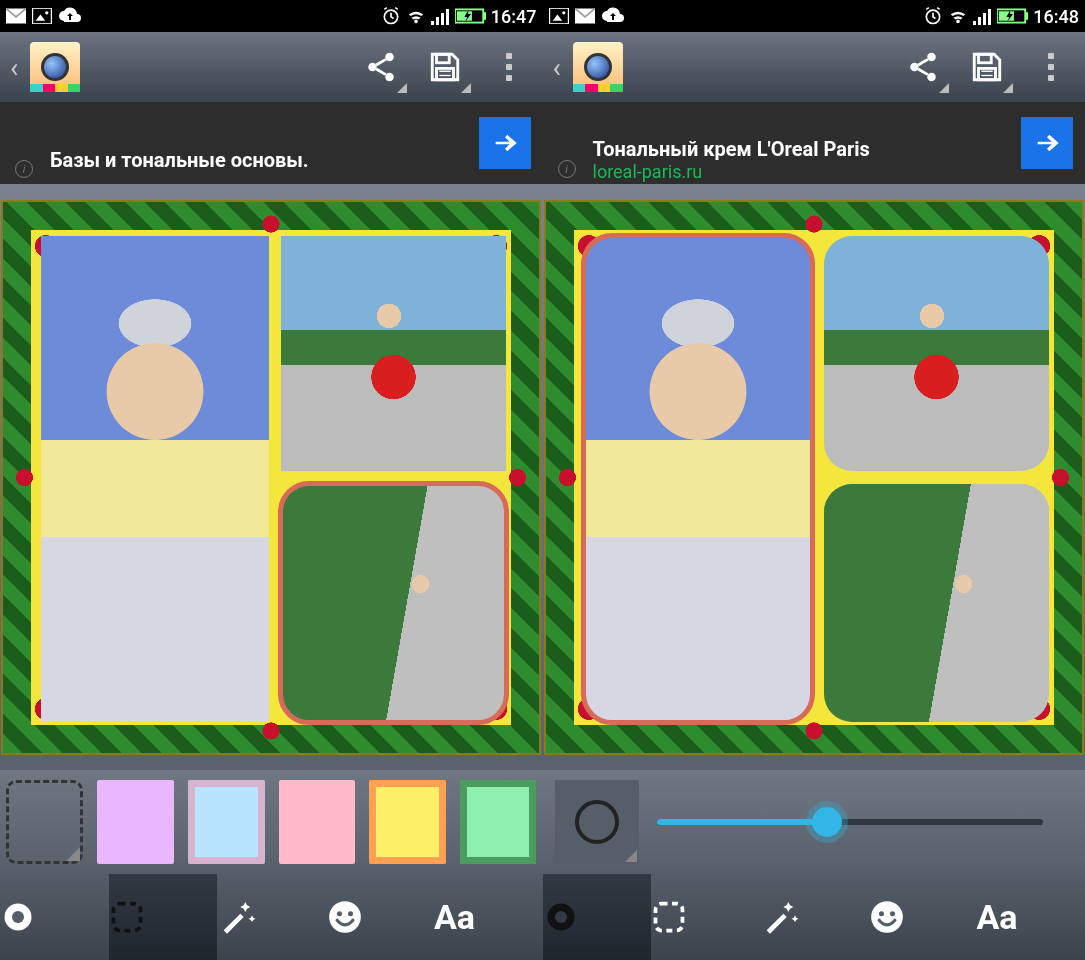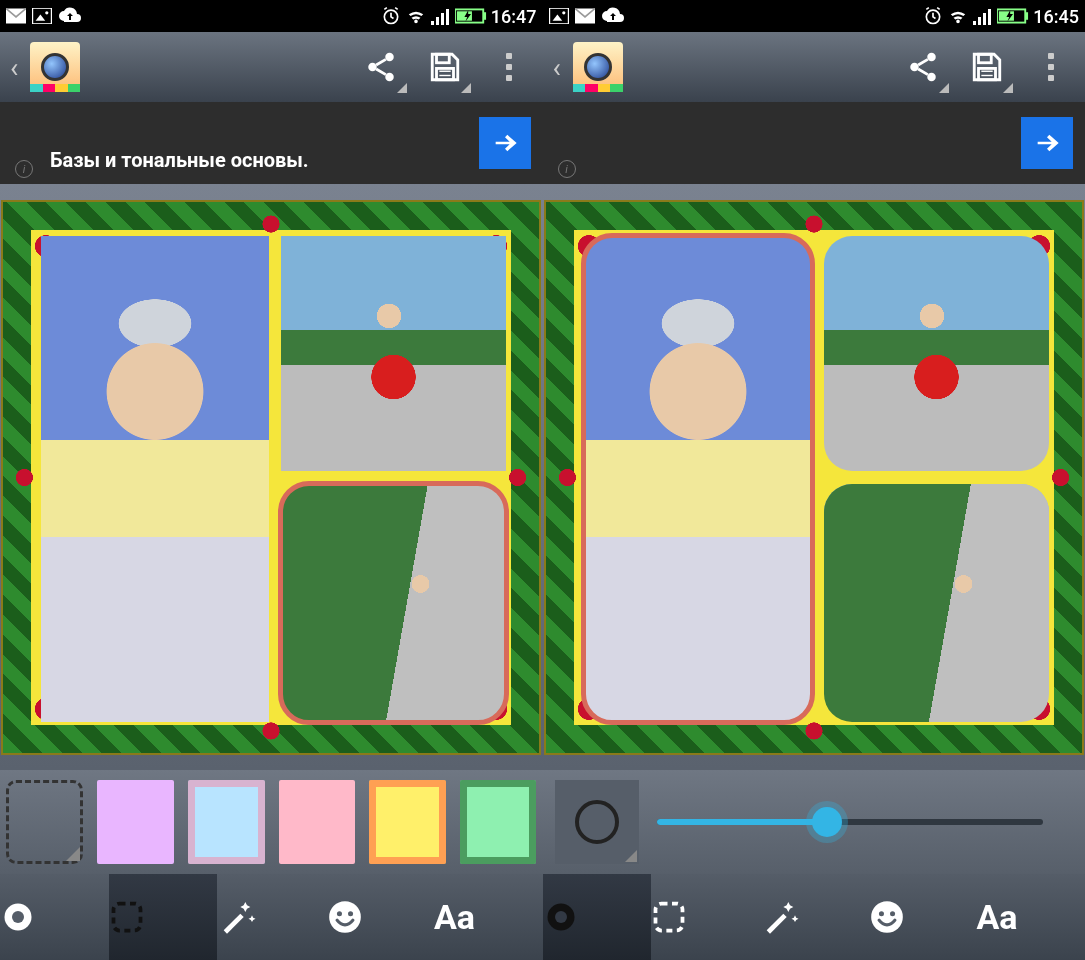--- a/index.html
+++ b/index.html
@@ -332,21 +332,21 @@
             </svg>
           </span>
         <span class="status-icon">
             <svg width="32" height="16" viewBox="0 0 34 16">
               <rect x="0" y="1" width="30" height="14" fill="none" stroke="#8f8" stroke-width="2"></rect>
               <rect x="30" y="4" width="3" height="8" fill="#8f8"></rect>
               <rect x="2" y="3" width="16" height="10" fill="#8f8"></rect>
               <polygon points="14,2 10,9 13,9 11,14 17,6 14,6" fill="#000"></polygon>
             </svg>
           </span>
-        <span>16:45</span>
+        <span>16:48</span>
       </div>
     </div>
 
     <div class="appbar">
       <span class="back-caret">‹</span>
       <div class="app-logo">
         <div class="app-logo-lens"></div>
         <div class="app-logo-strip">
             <div style="background:#3bd2c6"></div>
             <div style="background:#f06"></div>
@@ -381,20 +381,22 @@
             <div></div>
           </div>
       </div>
     </div>
 
     <div class="adbar">
       <div class="ad-info">
           <div class="ad-info-icon">i</div>
         </div>
       <div class="ad-text">
+        <div class="ad-title">Тональный крем L'Oreal Paris</div>
+        <div class="ad-domain">loreal-paris.ru</div>
       </div>
       <div class="ad-go">
           <svg width="28" height="28" viewBox="0 0 24 24">
             <path d="M4 11h12l-4-4 2-2 8 7-8 7-2-2 4-4H4z"></path>
           </svg>
         </div>
     </div>
 
     <div class="canvas-area">
       <div class="collage">

